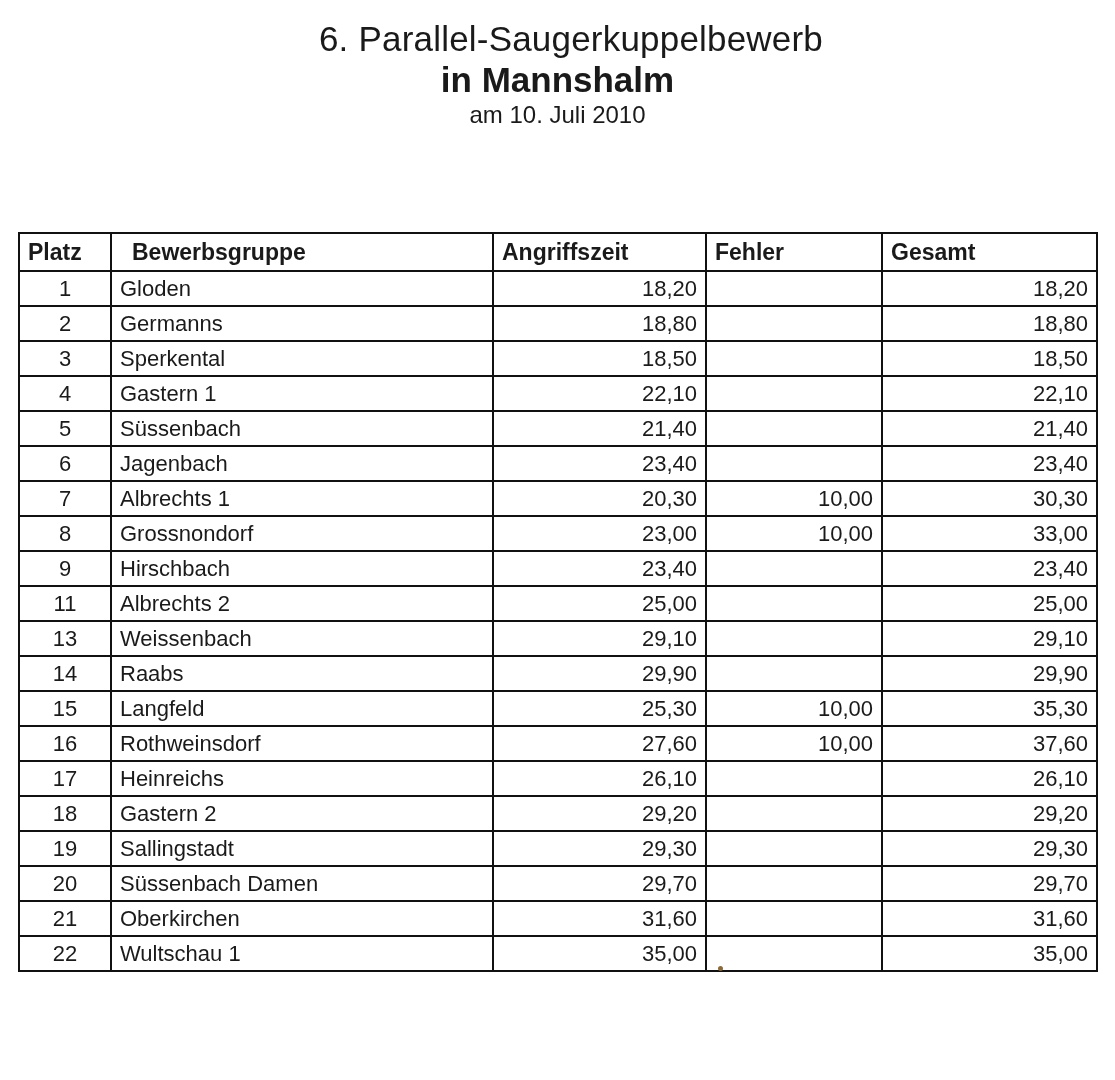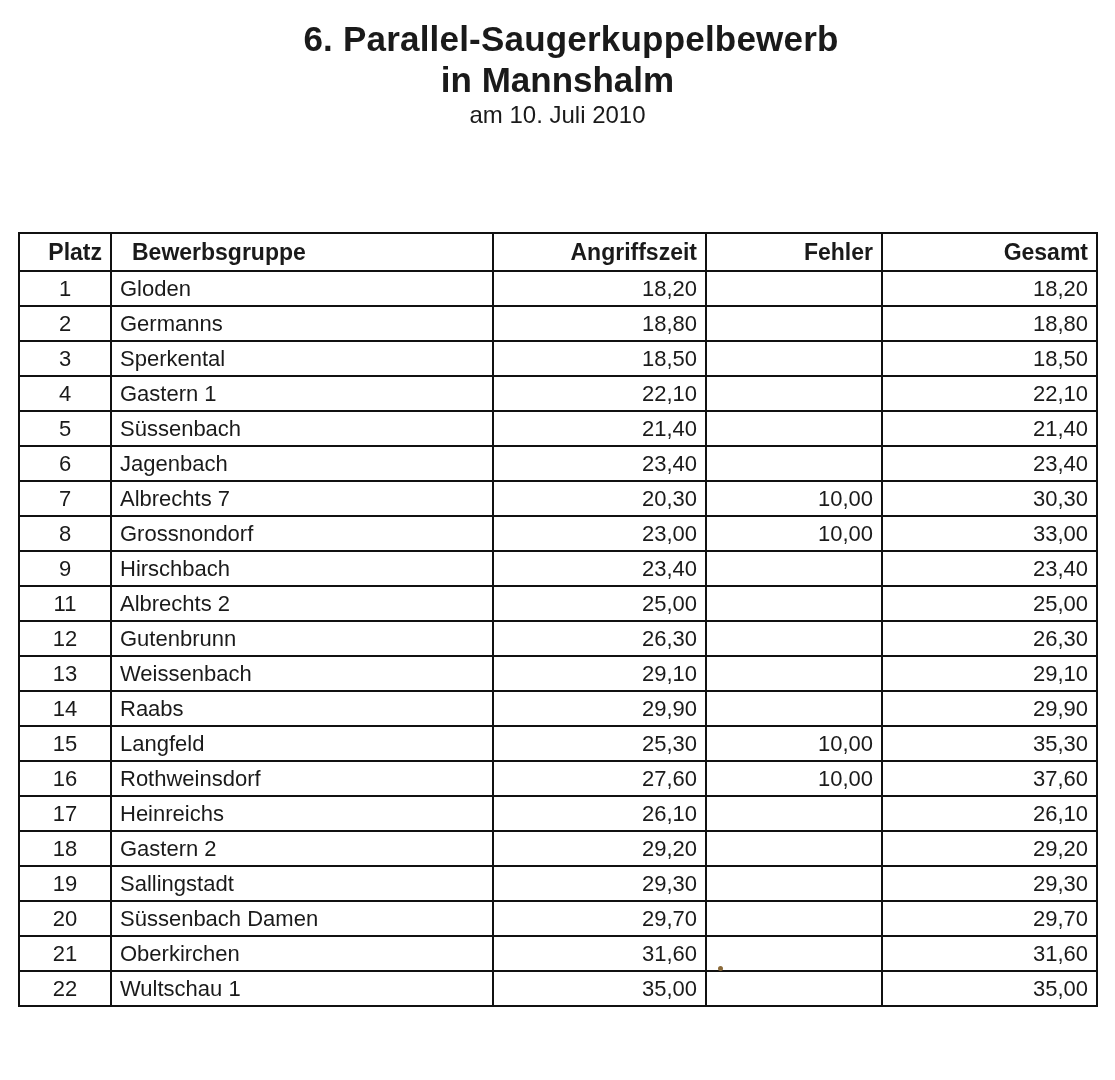--- a/index.html
+++ b/index.html
@@ -21,21 +21,21 @@
     box-sizing: border-box;
     padding: 0;
     position: relative;
   }
   .header {
     text-align: center;
     padding-top: 18px;
   }
   .title-line1 {
     font-size: 35px;
-    font-weight: bold;
+    font-weight: normal;
     letter-spacing: 0.2px;
     line-height: 1.18;
     padding-left: 27px;
   }
   .title-line2 {
     font-size: 35px;
     font-weight: bold;
     line-height: 1.18;
   }
   .subtitle {
@@ -58,21 +58,21 @@
     border: 2px solid #111111;
     font-size: 22px;
     height: 35px;
     padding: 0 8px;
     box-sizing: border-box;
     white-space: nowrap;
     overflow: hidden;
   }
   table.results thead th {
     font-weight: bold;
-    text-align: right;
+    text-align: left;
     height: 38px;
     font-size: 23px;
   }
   col.c-platz { width: 92px; }
   col.c-gruppe { width: 382px; }
   col.c-zeit { width: 213px; }
   col.c-fehler { width: 176px; }
   col.c-gesamt { width: 215px; }
 
   td.platz { text-align: center; }
@@ -155,21 +155,21 @@
           </tr>
           <tr>
             <td class="platz">6</td>
             <td class="gruppe">Jagenbach</td>
             <td class="num">23,40</td>
             <td class="num"></td>
             <td class="num">23,40</td>
           </tr>
           <tr>
             <td class="platz">7</td>
-            <td class="gruppe">Albrechts 7</td>
+            <td class="gruppe">Albrechts 1</td>
             <td class="num">20,30</td>
             <td class="num">10,00</td>
             <td class="num">30,30</td>
           </tr>
           <tr>
             <td class="platz">8</td>
             <td class="gruppe">Grossnondorf</td>
             <td class="num">23,00</td>
             <td class="num">10,00</td>
             <td class="num">33,00</td>
@@ -182,27 +182,20 @@
             <td class="num">23,40</td>
           </tr>
           <tr>
             <td class="platz">11</td>
             <td class="gruppe">Albrechts 2</td>
             <td class="num">25,00</td>
             <td class="num"></td>
             <td class="num">25,00</td>
           </tr>
           <tr>
-            <td class="platz">12</td>
-            <td class="gruppe">Gutenbrunn</td>
-            <td class="num">26,30</td>
-            <td class="num"></td>
-            <td class="num">26,30</td>
-          </tr>
-          <tr>
             <td class="platz">13</td>
             <td class="gruppe">Weissenbach</td>
             <td class="num">29,10</td>
             <td class="num"></td>
             <td class="num">29,10</td>
           </tr>
           <tr>
             <td class="platz">14</td>
             <td class="gruppe">Raabs</td>
             <td class="num">29,90</td>

